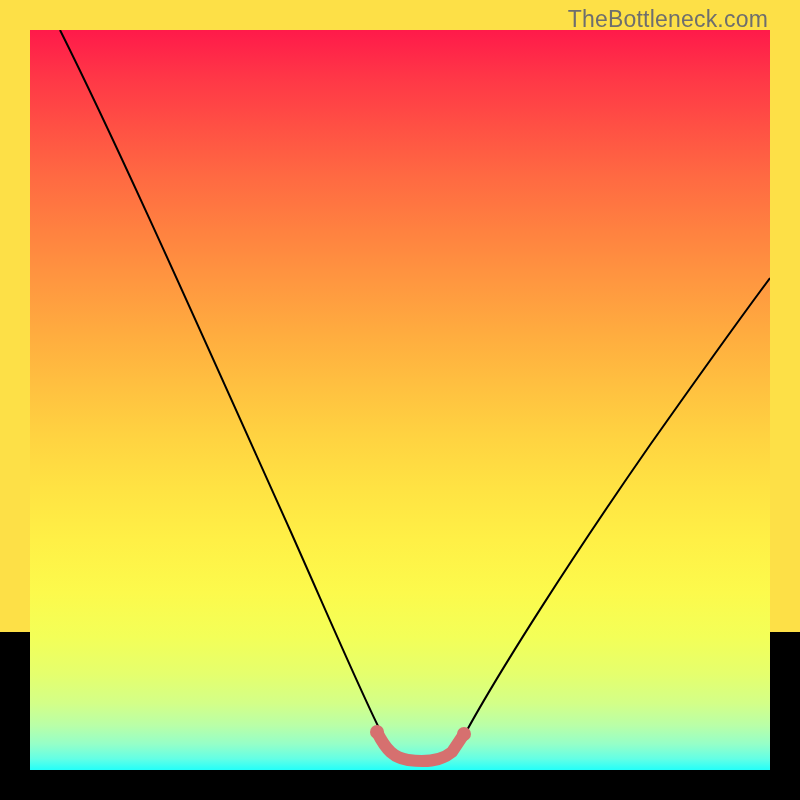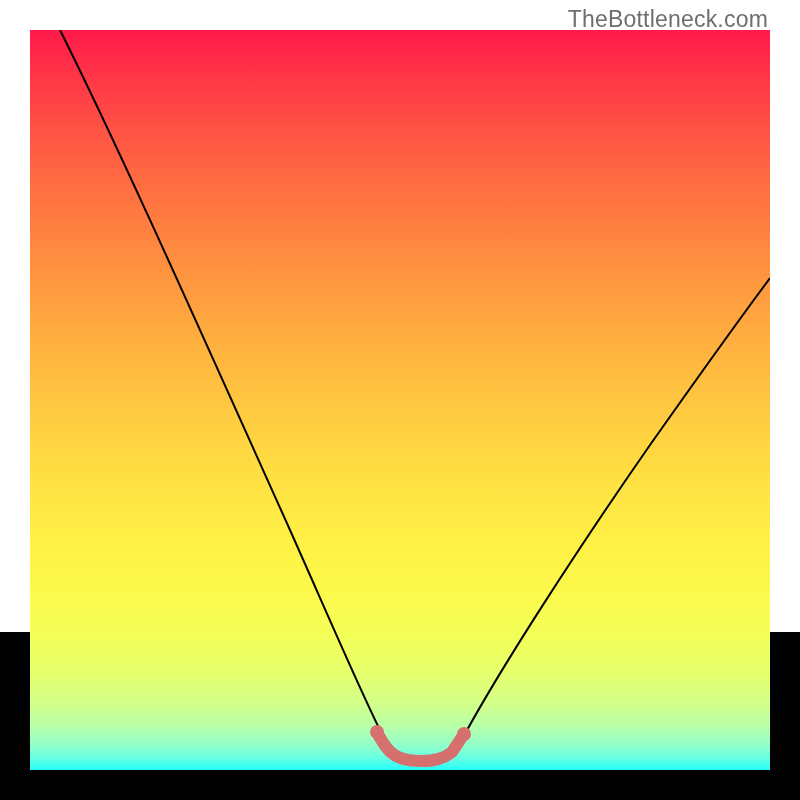--- a/index.html
+++ b/index.html
@@ -1,21 +1,21 @@
 <!DOCTYPE html>
 <html><head>
 <meta charset="utf-8">
 <style>
   * { margin: 0; padding: 0; box-sizing: border-box; }
   html, body { width: 800px; height: 800px; overflow: hidden; background: #000; }
   .frame {
     position: relative;
     width: 800px;
     height: 632px;
-    background: #ffffff;
+    background: #fde047;
   }
   .plot-area {
     position: absolute;
     left: 30px;
     top: 30px;
     width: 740px;
     height: 740px;
     background: linear-gradient(to bottom,
       #ff1a4a 0%,
       #ff3547 6%,

